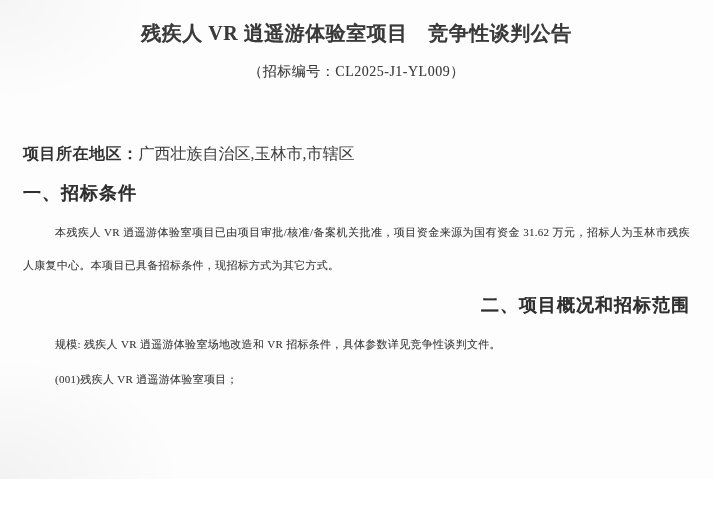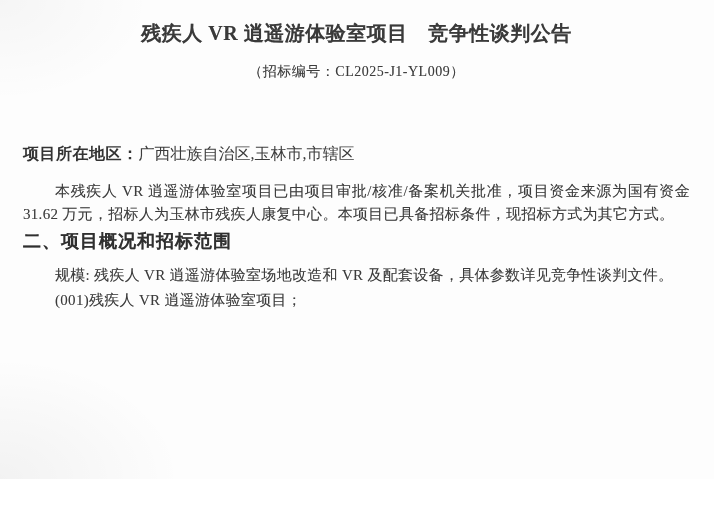--- a/index.html
+++ b/index.html
@@ -58,49 +58,50 @@
     font-family: "Liberation Sans", "DejaVu Sans", sans-serif;
     font-size: 18px;
     line-height: 22px;
     font-weight: bold;
     color: #2f2f2f;
     letter-spacing: 1px;
     text-shadow: 0 0 0.5px rgba(50,50,50,0.5);
   }
   .body-para {
     margin: 12px 0 0 0;
-    font-size: 15px;
-    line-height: 23px;
+    font-size: 11px;
+    line-height: 33px;
     text-align: justify;
     text-indent: 32px;
     color: #3c3c3c;
     letter-spacing: 0.3px;
     text-shadow: 0 0 0.5px rgba(70,70,70,0.35);
   }
   .body-para.heading-follow { margin-top: 12px; }
   .body-para.tight-a { margin-top: 9px; }
   .body-para.tight-b { margin-top: 2px; }
-  .section-heading.second { margin-top: 4px; }
+  .section-heading.second { margin-top: 12px; text-align: right; }
 </style>
 </head>
 <body>
 
 <div class="page">
 
   <h1 class="doc-title">残疾人 VR 逍遥游体验室项目　竞争性谈判公告</h1>
 
   <div class="doc-subtitle">（招标编号：CL2025-J1-YL009）</div>
 
   <p class="location-line">
     <span class="location-label">项目所在地区：</span><span>广西壮族自治区,玉林市,市辖区</span>
   </p>
 
+  <h2 class="section-heading">一、招标条件</h2>
 
   <p class="body-para heading-follow">本残疾人 VR 逍遥游体验室项目已由项目审批/核准/备案机关批准，项目资金来源为国有资金 31.62 万元，招标人为玉林市残疾人康复中心。本项目已具备招标条件，现招标方式为其它方式。</p>
 
   <h2 class="section-heading second">二、项目概况和招标范围</h2>
 
-  <p class="body-para heading-follow">规模: 残疾人 VR 逍遥游体验室场地改造和 VR 及配套设备，具体参数详见竞争性谈判文件。</p>
+  <p class="body-para heading-follow">规模: 残疾人 VR 逍遥游体验室场地改造和 VR 招标条件，具体参数详见竞争性谈判文件。</p>
 
 
   <p class="body-para tight-b">(001)残疾人 VR 逍遥游体验室项目；</p>
 
 </div>
 
 </body></html>

